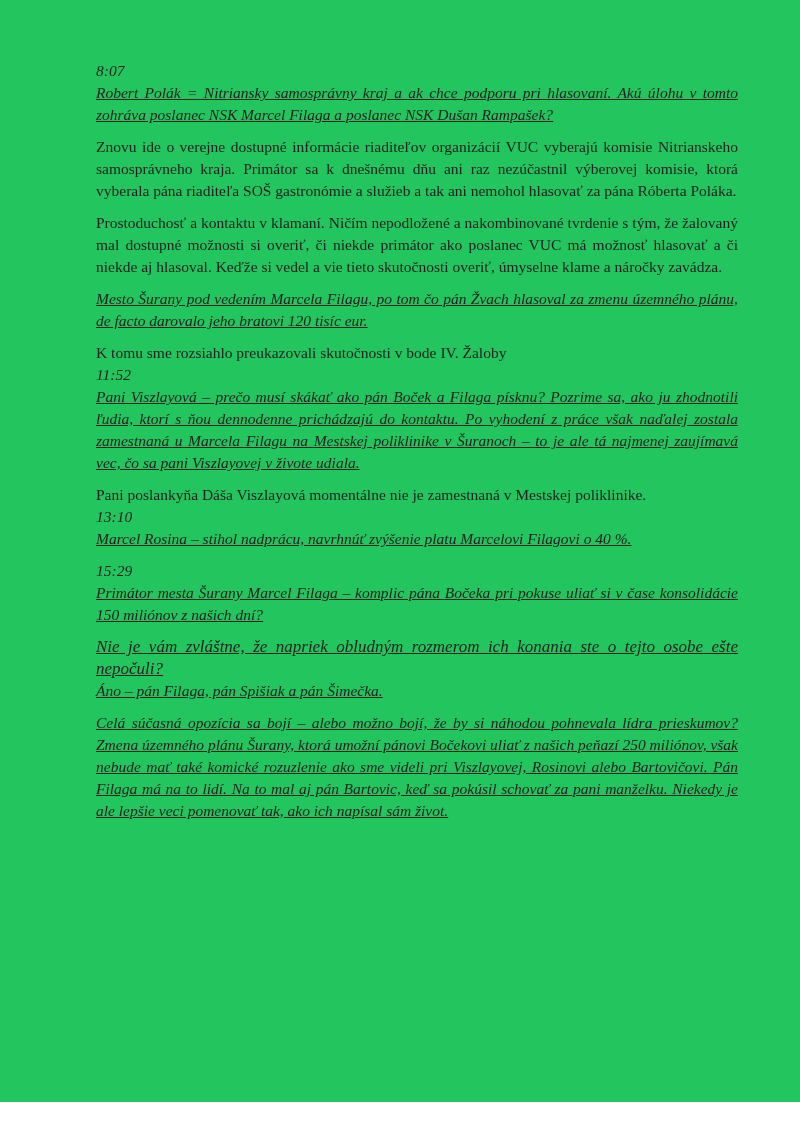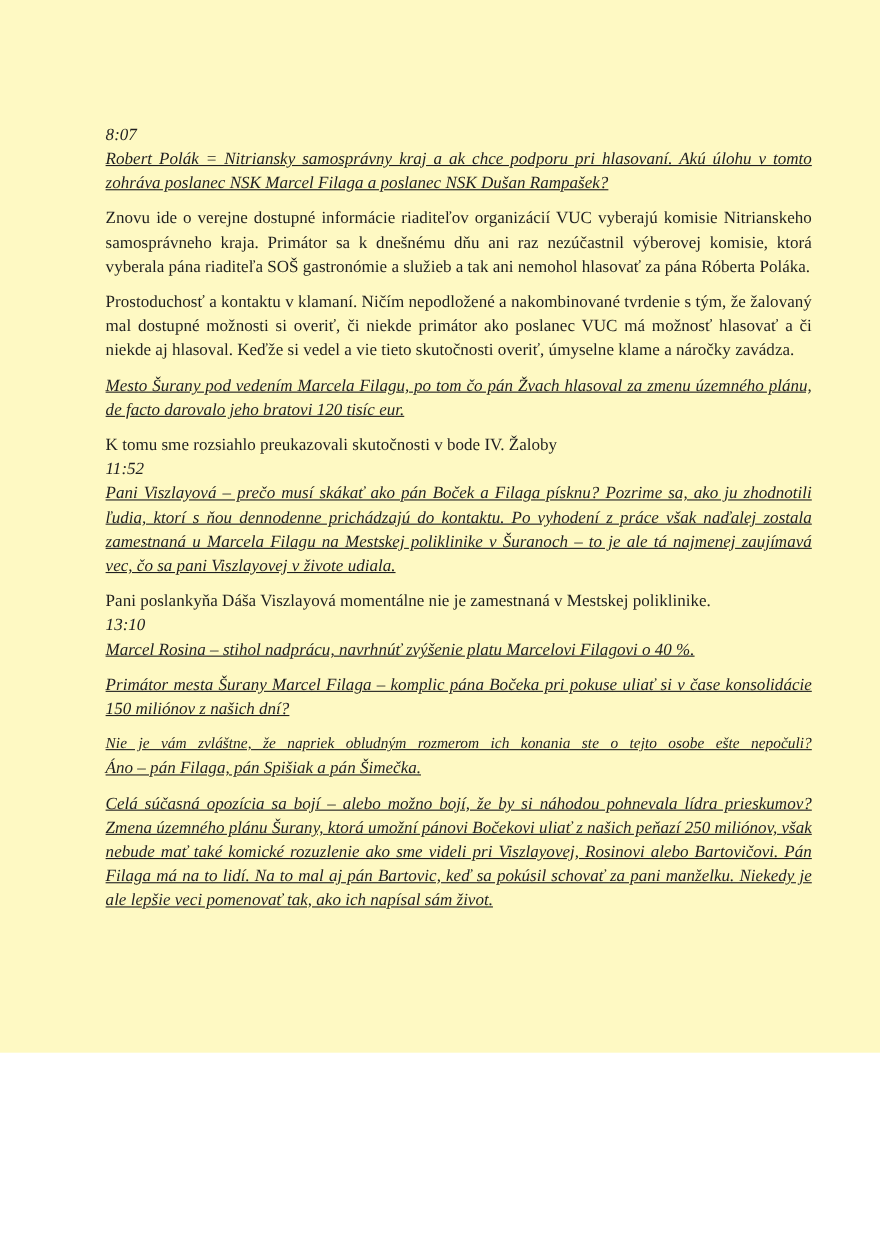--- a/index.html
+++ b/index.html
@@ -8,23 +8,23 @@
     background: #ffffff;
   }
   body {
     width: 800px;
     height: 1131px;
     overflow: hidden;
   }
   .page {
     box-sizing: border-box;
     width: 800px;
-    height: 957px;
-    padding: 112px 62px 0 96px;
-    background: #fef9c3;
+    height: 1102px;
+    padding: 60px 62px 0 96px;
+    background: #22c55e;
     font-family: "Liberation Serif", "DejaVu Serif", serif;
     font-size: 15.5px;
     line-height: 22px;
     color: #1f1f1f;
   }
   .page p {
     margin: 0 0 10px 0;
   }
   .ts {
     font-style: italic;
@@ -38,35 +38,36 @@
   .r {
     text-align: justify;
   }
   .mb0 { margin-bottom: 0 !important; }
   .g38 { margin-top: 38px; }
   .g40 { margin-top: 40px; }
   .g18 { margin-top: 18px; }
   .stretch {
     text-align: justify;
     text-align-last: justify;
-    font-size: 14px;
+    font-size: 17px;
   }
 </style>
 </head>
 <body>
 
 <div class="page">
   <p class="ts">8:07</p>
   <p class="q">Robert Polák =  Nitriansky samosprávny kraj a ak chce podporu  pri hlasovaní. Akú úlohu v tomto zohráva poslanec NSK Marcel Filaga a poslanec NSK Dušan Rampašek?</p>
   <p class="r">Znovu ide o verejne dostupné informácie riaditeľov organizácií VUC vyberajú komisie Nitrianskeho samosprávneho kraja. Primátor sa k dnešnému dňu ani raz  nezúčastnil výberovej komisie, ktorá vyberala pána riaditeľa SOŠ gastronómie a služieb a tak ani nemohol hlasovať za pána Róberta Poláka.</p>
   <p class="r">Prostoduchosť  a kontaktu v klamaní. Ničím nepodložené a nakombinované tvrdenie s tým, že žalovaný mal dostupné možnosti si overiť, či niekde primátor ako poslanec VUC má možnosť hlasovať a či niekde aj hlasoval. Keďže si vedel a vie tieto skutočnosti overiť, úmyselne klame a náročky zavádza.</p>
   <p class="q">Mesto Šurany pod vedením Marcela Filagu, po tom čo pán Žvach hlasoval za zmenu územného plánu, de facto darovalo jeho bratovi 120 tisíc eur.</p>
   <p class="r mb0">K tomu sme rozsiahlo preukazovali skutočnosti v bode IV. Žaloby</p>
   <p class="ts g38">11:52</p>
   <p class="q">Pani Viszlayová – prečo musí skákať ako pán Boček a Filaga písknu? Pozrime sa, ako ju zhodnotili ľudia, ktorí s ňou dennodenne prichádzajú do kontaktu. Po vyhodení z práce však naďalej zostala zamestnaná u Marcela Filagu na Mestskej poliklinike v Šuranoch – to je ale tá najmenej zaujímavá vec, čo sa pani Viszlayovej v živote udiala.</p>
   <p class="r mb0">Pani poslankyňa Dáša Viszlayová momentálne nie je zamestnaná v Mestskej poliklinike.</p>
   <p class="ts g40">13:10</p>
   <p class="q">Marcel Rosina – stihol nadprácu, navrhnúť zvýšenie platu Marcelovi Filagovi o 40 %.</p>
+  <p class="ts">15:29</p>
   <p class="q">Primátor mesta Šurany Marcel Filaga – komplic pána Bočeka pri pokuse uliať si v čase konsolidácie 150 miliónov z našich dní?</p>
   <p class="q stretch mb0">Nie je vám zvláštne, že napriek obludným rozmerom ich konania ste o tejto osobe ešte nepočuli?</p>
   <p class="q">Áno – pán Filaga, pán Spišiak a pán Šimečka.</p>
   <p class="q">Celá súčasná opozícia sa bojí – alebo možno bojí, že by si náhodou pohnevala lídra prieskumov? Zmena územného plánu Šurany, ktorá umožní pánovi Bočekovi uliať z našich peňazí 250 miliónov, však nebude mať také komické rozuzlenie ako sme videli pri Viszlayovej, Rosinovi alebo Bartovičovi. Pán Filaga má na to lidí. Na to mal aj pán Bartovic, keď sa pokúsil schovať za pani manželku. Niekedy je ale lepšie veci pomenovať tak, ako ich napísal sám život.</p>
 </div>
 
 </body></html>

